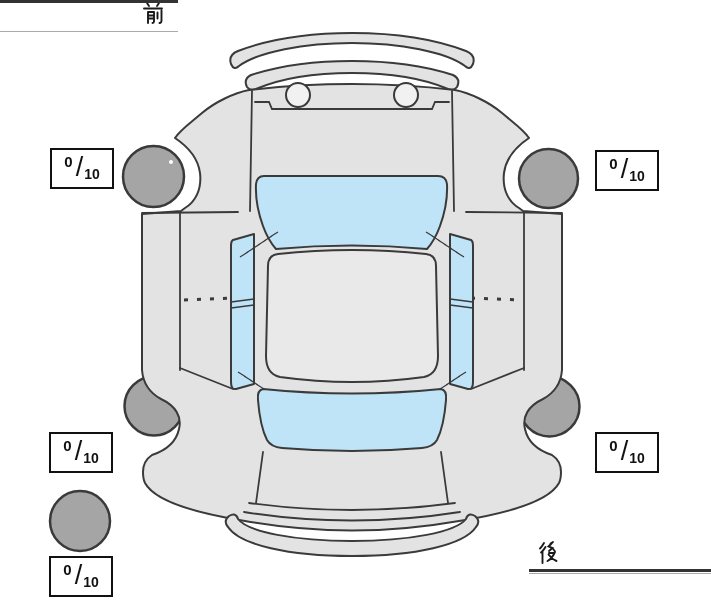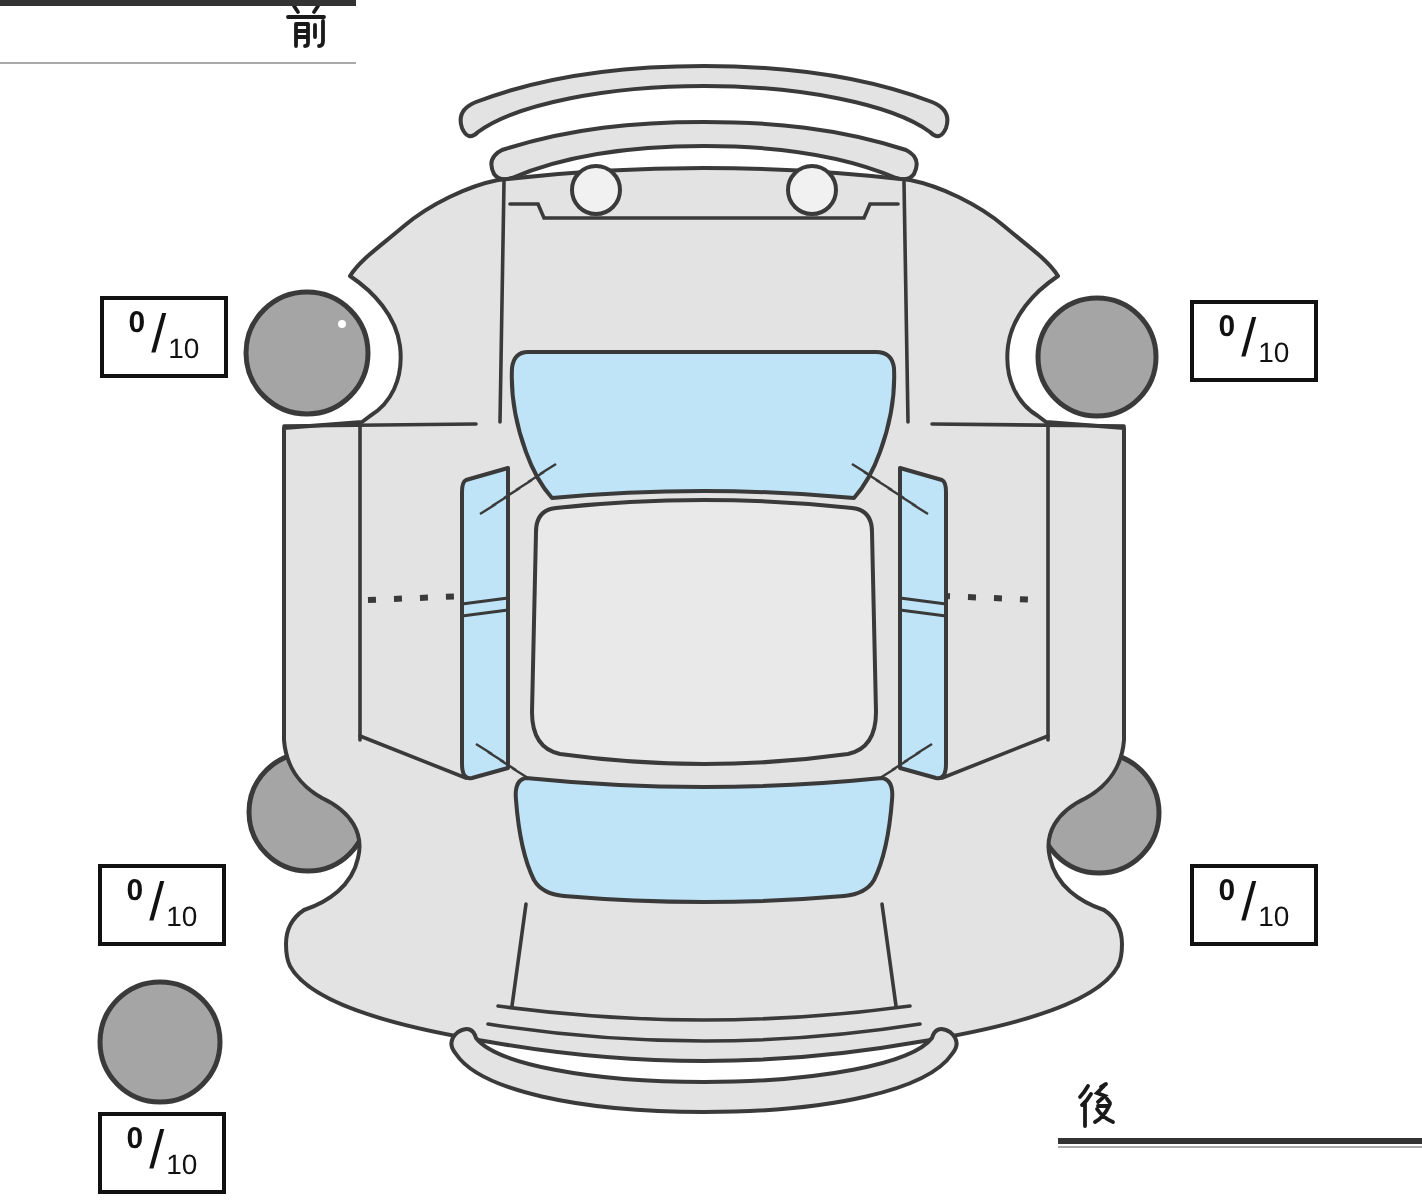--- a/index.html
+++ b/index.html
@@ -12,21 +12,21 @@
   .sr{position:absolute;width:1px;height:1px;overflow:hidden;clip:rect(0 0 0 0);white-space:nowrap;}
   .rule{position:absolute;height:3px;background:var(--line,#333);}
   .rule-shadow{position:absolute;height:1px;background:var(--line-shadow,#a9a9a9);}
 
   
   .score-box{position:absolute;width:64px;height:41px;box-sizing:border-box;
              border:2px solid var(--box-border,#111);background:var(--bg,#fff);
              display:flex;align-items:center;justify-content:center;}
   .score-v{font-size:15px;font-weight:700;transform:translateY(-7px);margin-right:3px;}
   .score-sep{font-size:27px;font-weight:500;line-height:1;transform:translateY(-1px);}
-  .score-m{font-size:14px;font-weight:400;transform:translateY(5px);margin-left:1px;}
+  .score-m{font-size:14px;font-weight:700;transform:translateY(5px);margin-left:1px;}
 </style>
 </head>
 <body>
 
 <div class="stage">
 
   <svg width="711" height="600" viewBox="0 0 711 600">
 
     <g>
       <circle cx="153.5" cy="176.5" r="30.5" fill="var(--wheel)" stroke="var(--outline)" stroke-width="2.5"></circle>

